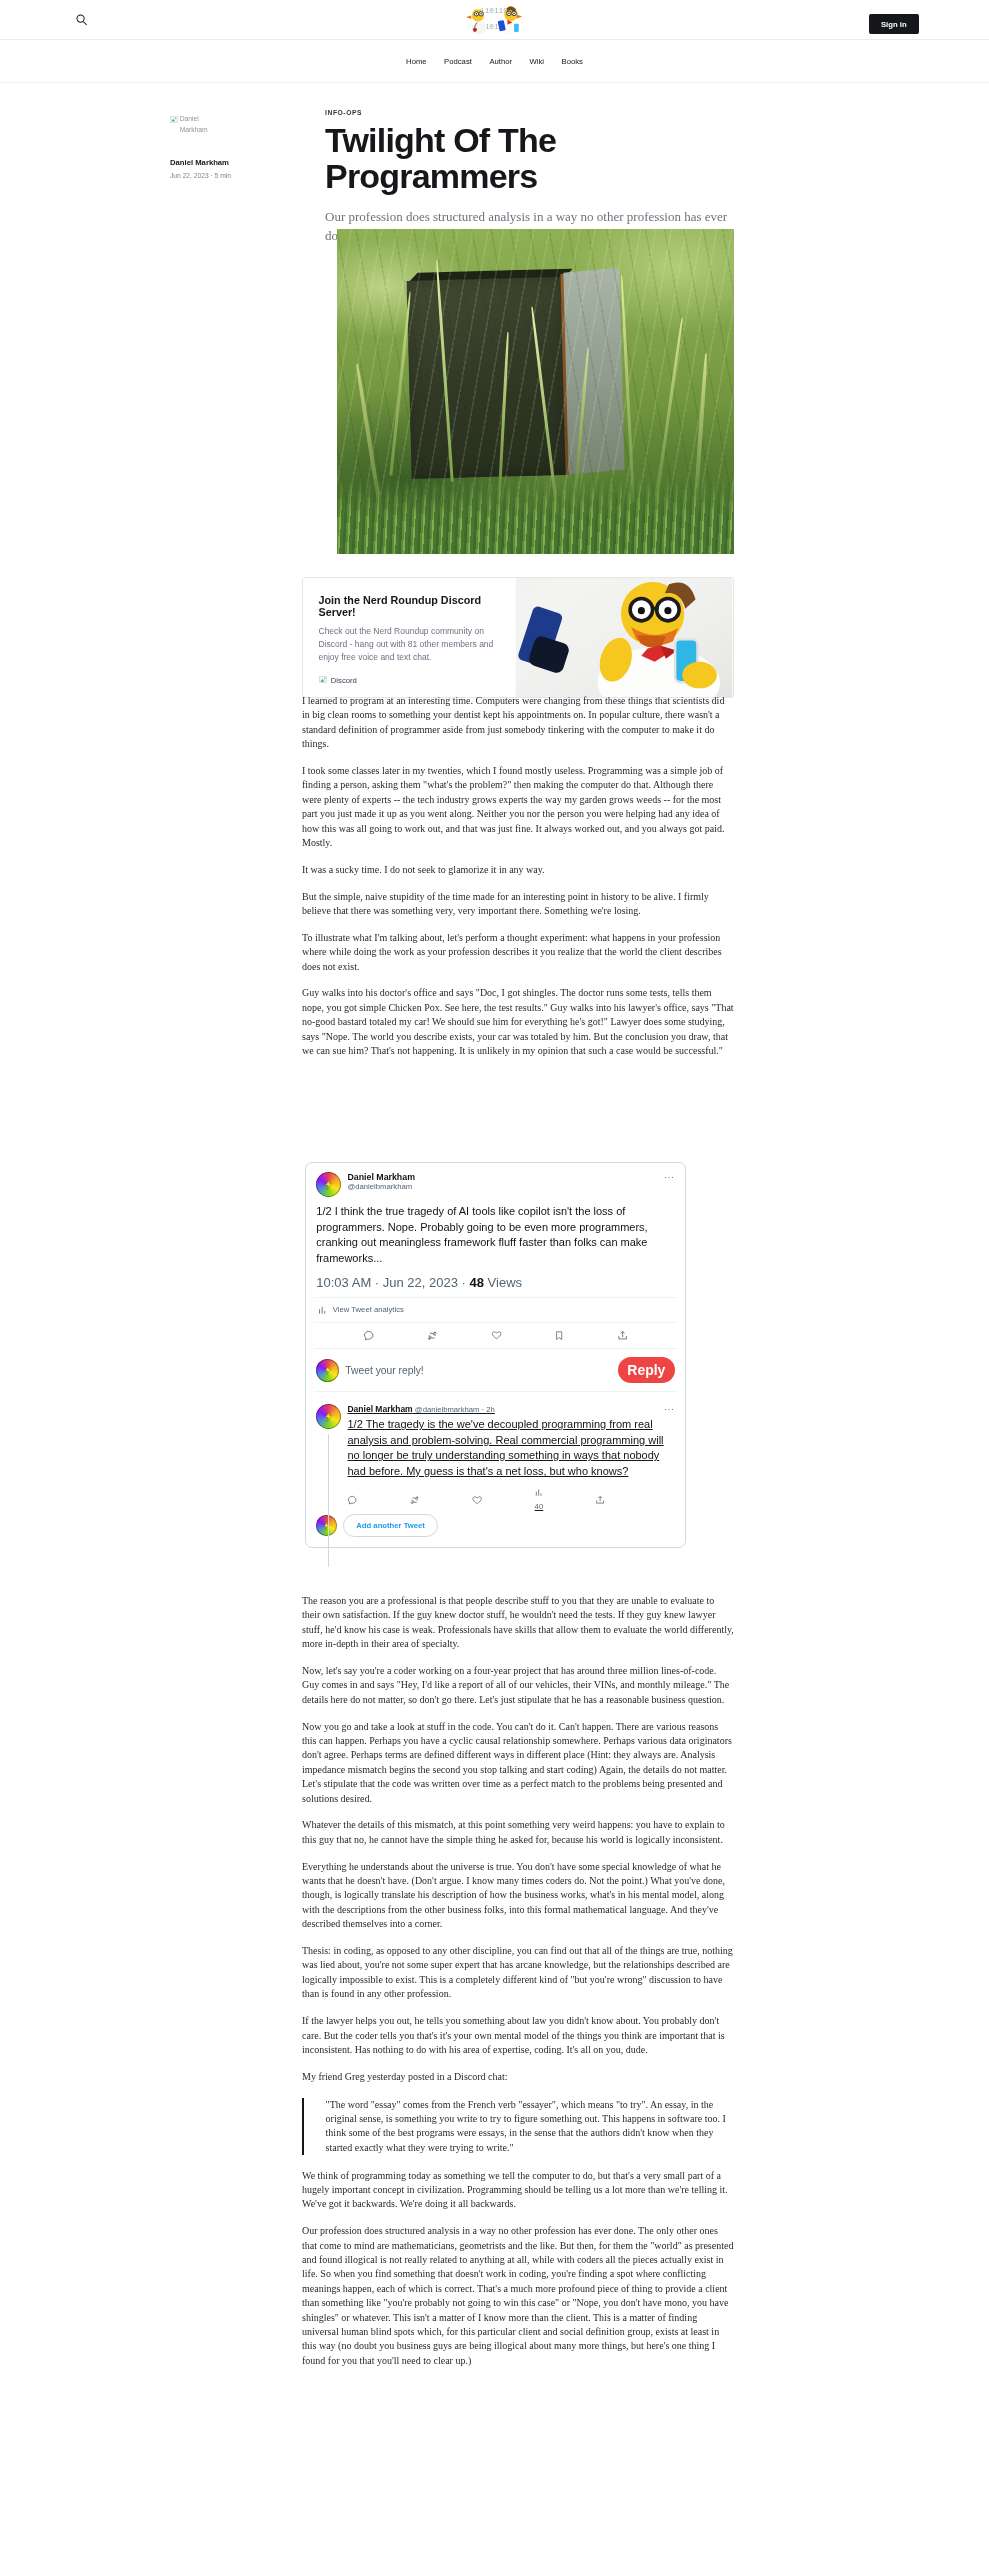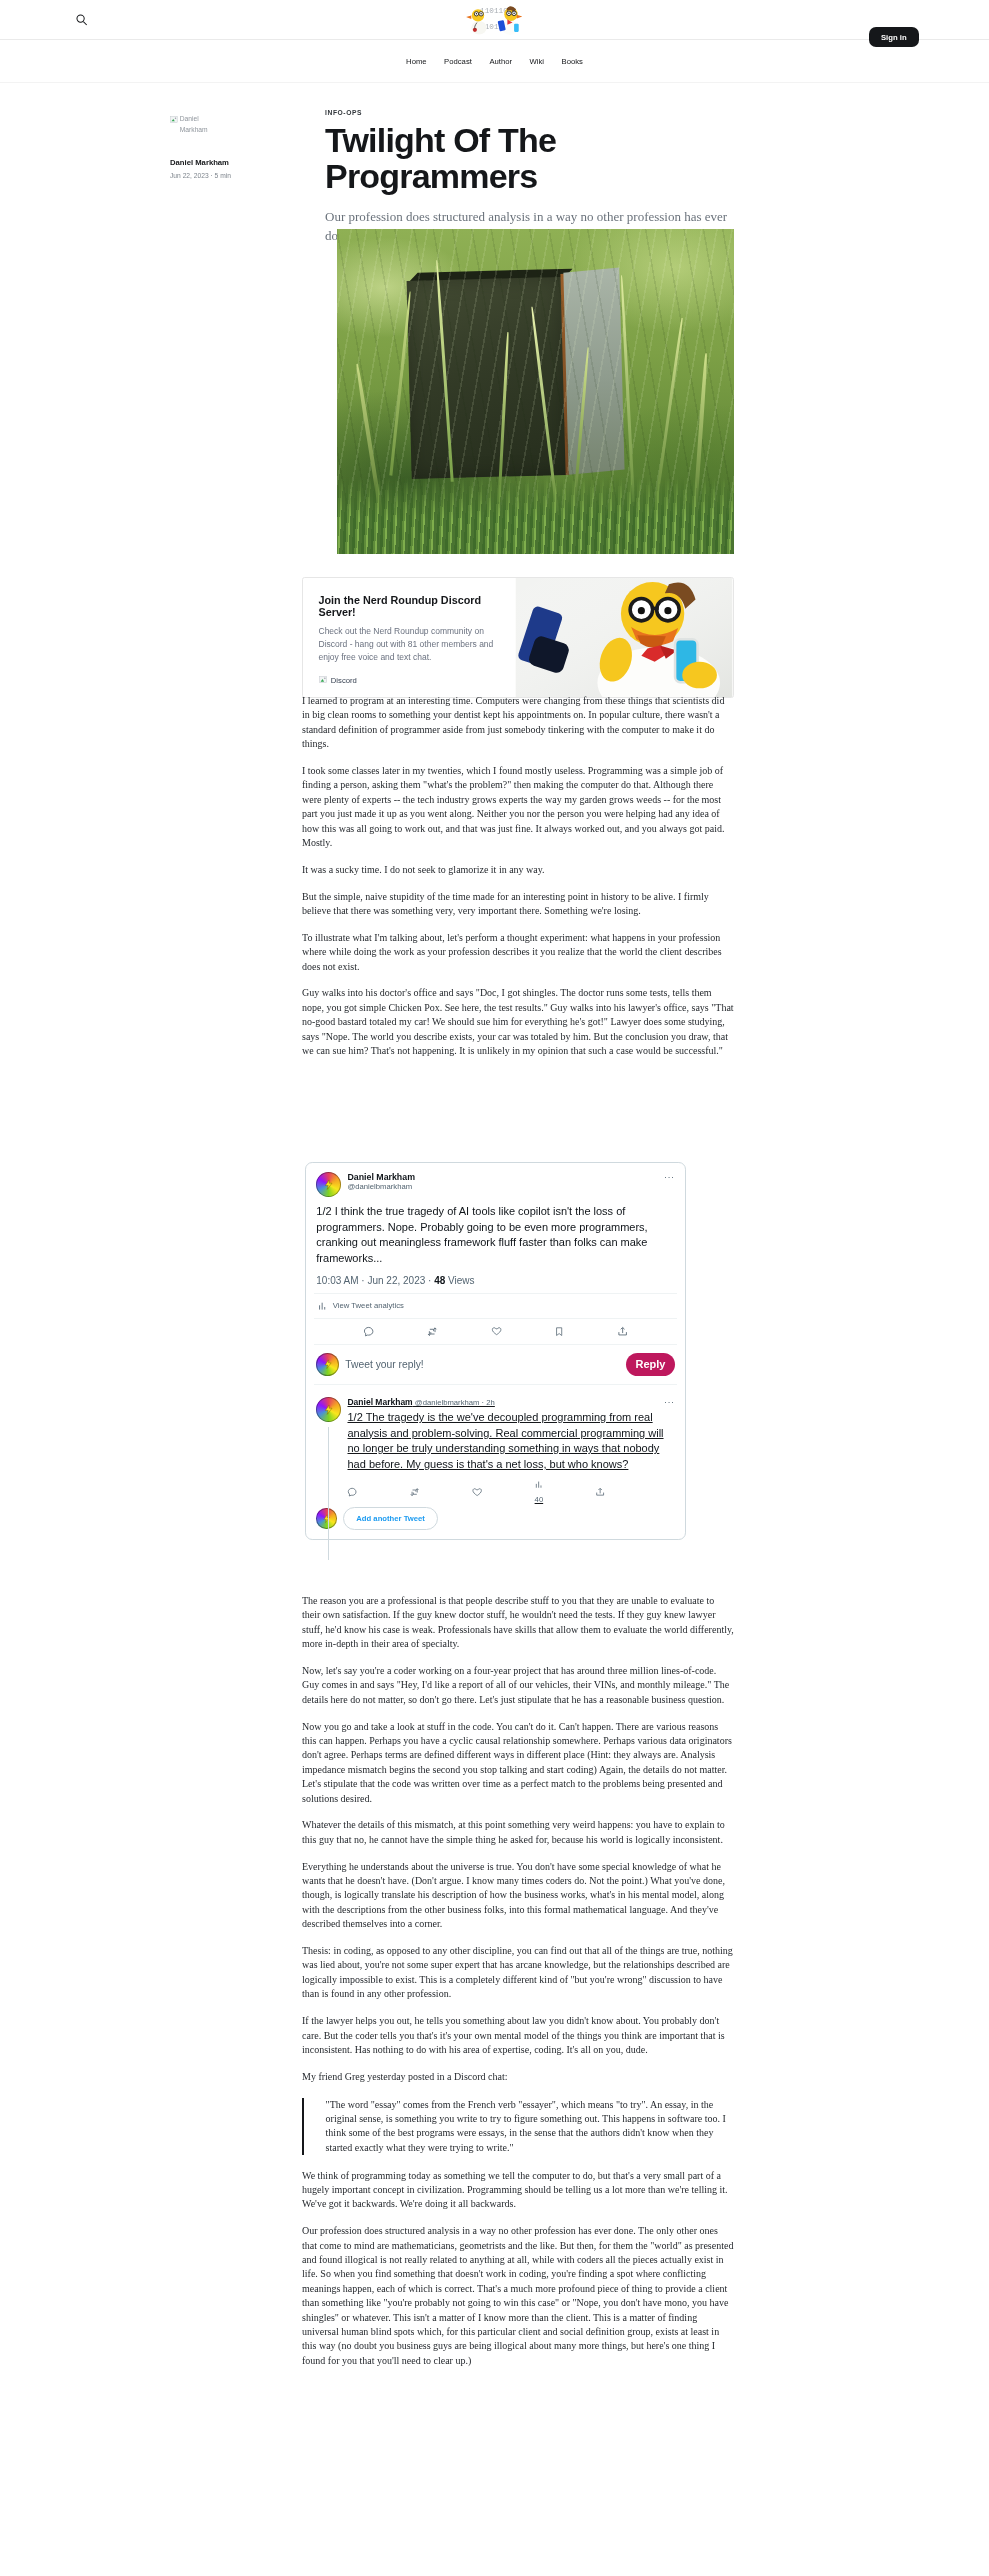--- a/index.html
+++ b/index.html
@@ -4,21 +4,21 @@
 <style>
   * { margin:0; padding:0; box-sizing:border-box; }
   html,body { background:#ffffff; }
   body { font-family:"Liberation Sans", sans-serif; color:#15171a; }
   #page { position:relative; width:989px; height:3763px; background:#fff; overflow:hidden; }
 
   
   .topbar { position:absolute; top:0; left:0; width:989px; height:40px; background:#fff; border-bottom:0.5px solid #eaeaea; }
   .search-btn { position:absolute; left:75px; top:12.4px; width:15.5px; height:15.5px; background:none; border:none; cursor:pointer; }
   .logo { position:absolute; left:50%; top:3.1px; transform:translateX(-50%); display:block; text-decoration:none; }
-  .signin-btn { position:absolute; right:70px; top:27px; background:#15171a; color:#fff; border:none; border-radius:7px; padding:5.7px 12.4px; font-size:7.7px; font-weight:700; cursor:pointer; font-family:"Liberation Sans",sans-serif; }
+  .signin-btn { position:absolute; right:70px; top:14px; background:#15171a; color:#fff; border:none; border-radius:2px; padding:5.7px 12.4px; font-size:7.7px; font-weight:700; cursor:pointer; font-family:"Liberation Sans",sans-serif; }
   .mainnav { position:absolute; top:41px; left:0; width:989px; height:42px; display:flex; align-items:center; justify-content:center; gap:17.5px; border-bottom:0.5px solid #f3f3f3; }
   .mainnav a { color:#15171a; text-decoration:none; font-size:7.7px; font-weight:500; }
 
   
   .rail { position:absolute; left:170px; top:114px; width:82px; }
   .rail .avatar-broken { display:flex; align-items:flex-start; gap:2.1px; width:44px; color:#8f959c; font-size:6.7px; line-height:1.6; }
   .rail .name { margin-top:23px; font-size:7.7px; font-weight:700; color:#15171a; }
   .rail .meta { margin-top:4.1px; font-size:6.7px; color:#7e858d; }
 
   
@@ -63,29 +63,29 @@
 
   
   .tweetcard { position:absolute; left:305px; top:1162px; width:381px; background:#fff; border:0.5px solid #cfd9de; border-radius:7.2px; padding:9.3px 10.3px 9.3px 10.3px; font-family:"Liberation Sans",sans-serif; }
   .t-head { display:flex; align-items:flex-start; }
   .t-avatar { width:25px; height:25px; border-radius:50%; flex:none; background:conic-gradient(#e4405f,#f5a623,#f8e71c,#7ed321,#4a90d9,#9013fe,#e4405f); display:flex; align-items:center; justify-content:center; box-shadow:inset 0 0 0 1px rgba(0,0,0,.35); }
   .t-names { margin-left:6.2px; }
   .t-name { font-size:8.8px; font-weight:700; color:#0f1419; }
   .t-handle { font-size:7.7px; color:#536471; }
   .t-more { margin-left:auto; color:#536471; font-size:9.3px; letter-spacing:0.5px; background:none; border:none; cursor:pointer; }
   .t-text { margin-top:7.2px; font-size:11px; line-height:15.5px; color:#0f1419; }
-  .t-stamp { margin-top:8.2px; font-size:10px; color:#536471; }
+  .t-stamp { margin-top:8.2px; font-size:13px; color:#536471; }
   .t-stamp b { color:#0f1419; font-weight:700; }
   .t-div { height:0.5px; background:#eff3f4; margin:7.2px -2.1px 0; }
   .t-analytics { display:flex; align-items:center; gap:5.2px; padding:7.2px 1px 0; font-size:7.7px; color:#536471; text-decoration:none; }
   .t-actions { display:flex; justify-content:space-around; align-items:center; padding:7.2px 20.6px 0; }
   .t-actions .act { display:flex; align-items:center; gap:4.1px; color:#536471; background:none; border:none; cursor:pointer; font-size:7.2px; }
   .t-reply { display:flex; align-items:center; gap:6px; padding:8.2px 0 1px; }
   .t-reply .ph { font-size:10.3px; color:#536471; flex:1; }
-  .reply-btn { background:#be185d; color:#fff; font-weight:700; font-size:11px; border:none; border-radius:5151px; padding:5.2px 9.3px; cursor:pointer; }
+  .reply-btn { background:#ef4444; color:#fff; font-weight:700; font-size:14px; border:none; border-radius:5151px; padding:5.2px 9.3px; cursor:pointer; }
   .tweet2 { position:relative; margin-top:5.2px; padding-top:7.2px; }
   .threadline { position:absolute; left:12px; top:37px; bottom:-30px; width:1px; background:#cfd9de; }
   .t2-row { display:flex;text-decoration:underline; }
   .t2-main { margin-left:6.2px; flex:1; }
   .t2-meta { font-size:7.7px; color:#536471; }
   .t2-meta .nm { font-size:8.5px; font-weight:700; color:#0f1419; }
   .t2-text { margin-top:3.1px; font-size:11px; line-height:15.5px; color:#0f1419; }
   .t2-actions { display:flex; justify-content:space-between; align-items:center; padding:8.2px 31px 0 0; max-width:289px; }
   .addrow { display:flex; align-items:center; gap:6px; margin-top:2px; }
   .t-avatar.small { width:20.6px; height:20.6px; }

